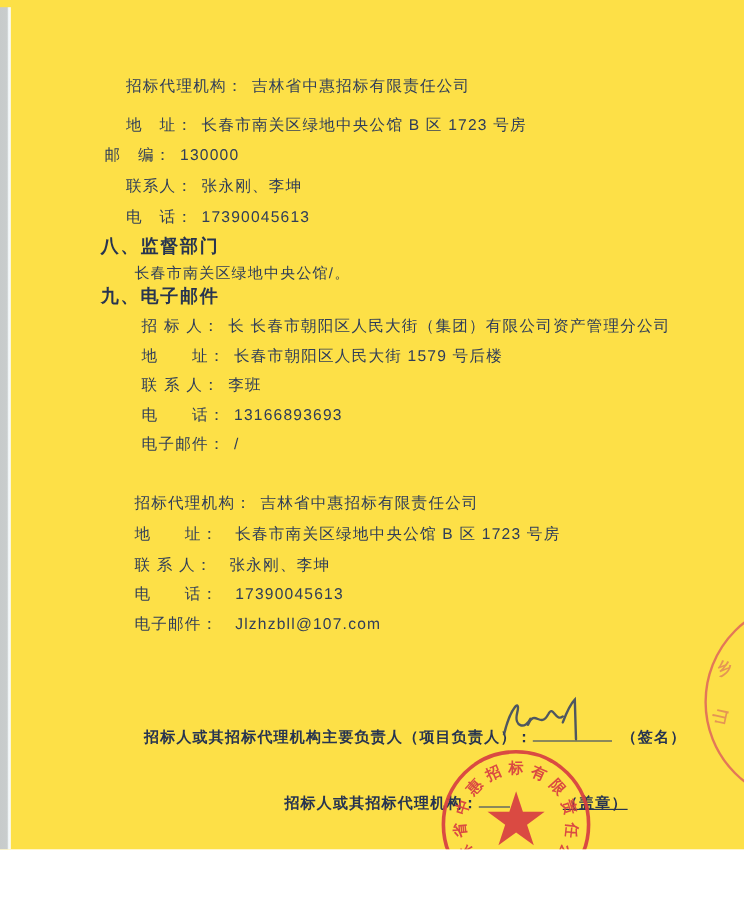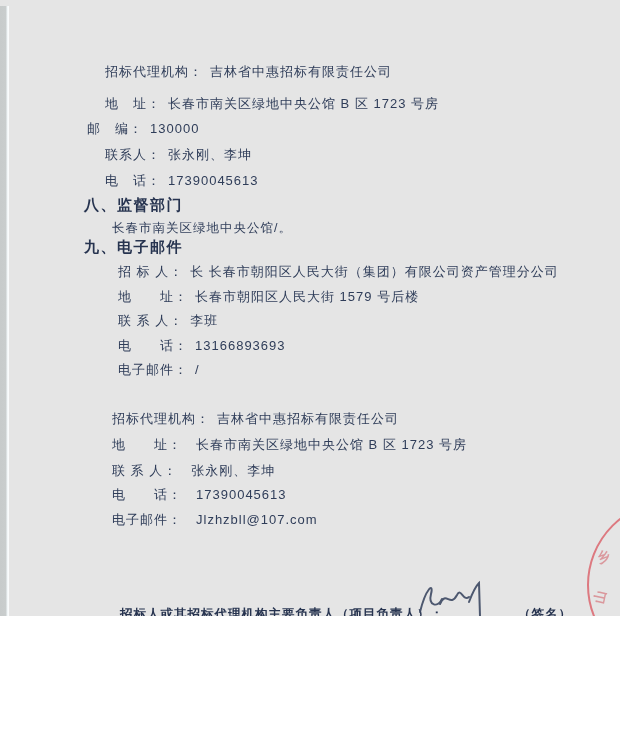--- a/index.html
+++ b/index.html
@@ -1,18 +1,18 @@
 <!DOCTYPE html>
 <html><head>
 <meta charset="utf-8">
 <style>
   html,body{margin:0;padding:0;background:#ffffff;}
   .page{
-    position:relative;width:620px;height:616px;overflow:hidden;
-    background:#e5e5e5;
+    position:relative;width:620px;height:708px;overflow:hidden;
+    background:#fde047;
     font-family:"Liberation Sans","DejaVu Sans",sans-serif;
     color:#2f3d59;
   }
   .scan-edge-left{
     position:absolute;left:0;top:6px;bottom:0;width:9px;
     background:linear-gradient(90deg,#c7cbcb 0,#c9cdcd 6px,#eef4f6 7px,#fefefe 9px);
   }
   .scan-edge-bottom{
     position:absolute;left:0;right:0;top:746px;height:2px;background:#e8cdd6;
   }

